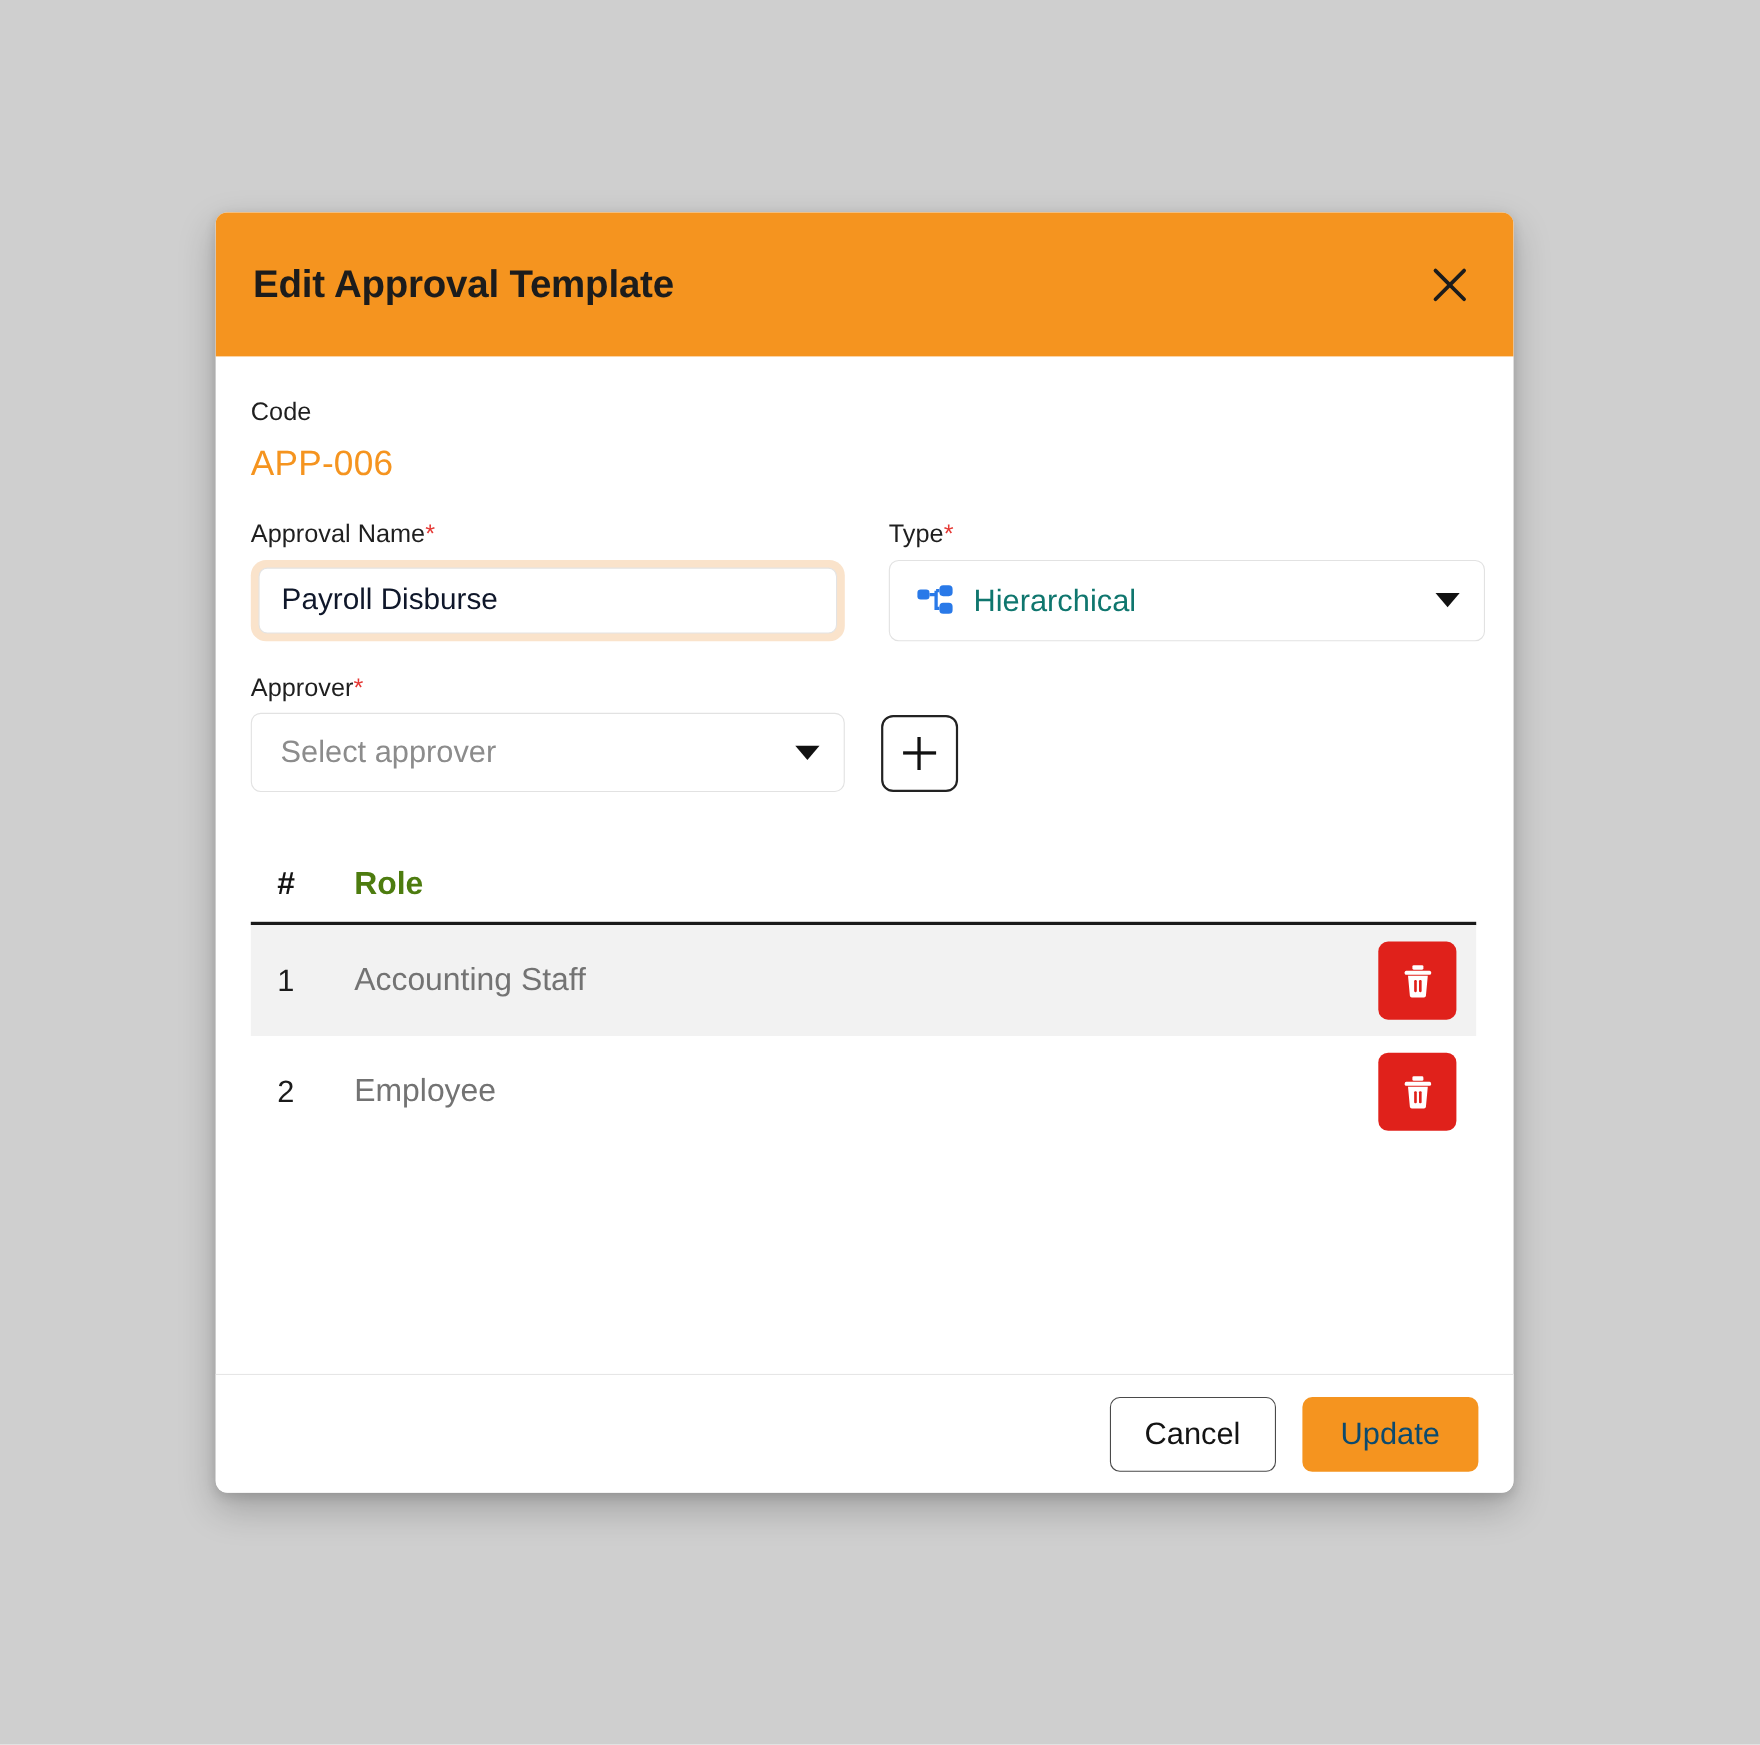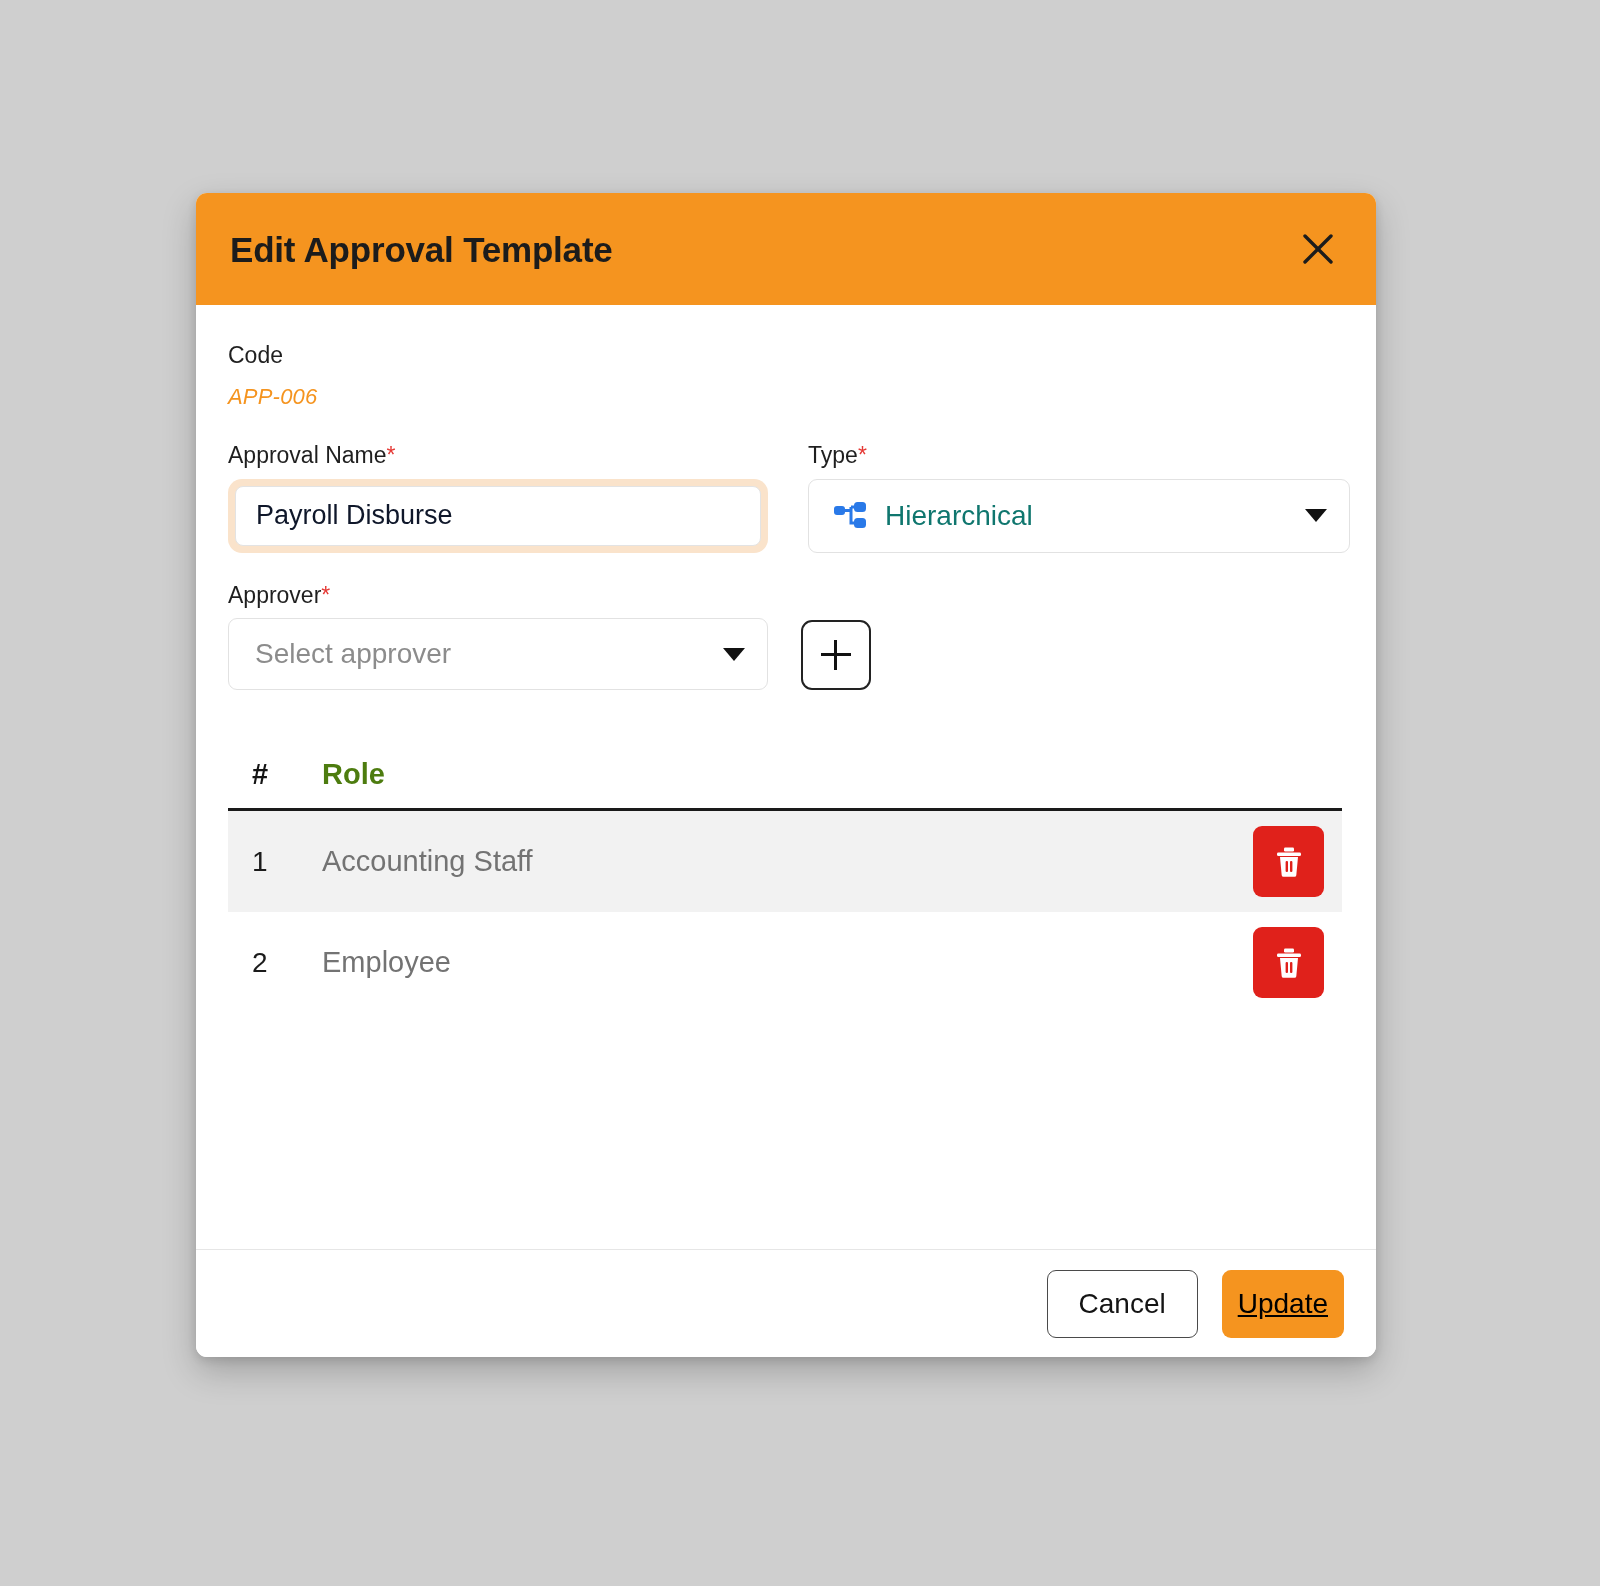--- a/index.html
+++ b/index.html
@@ -31,21 +31,21 @@
     background: #ffffff;
     border-radius: 11px;
     box-shadow: 0 14px 34px rgba(0,0,0,0.22), 0 3px 10px rgba(0,0,0,0.12);
     overflow: hidden;
     display: flex;
     flex-direction: column;
   }
 
   
   .modal-header {
-    height: 112px;
+    height: 131px;
     background: #f5941f;
     display: flex;
     align-items: center;
     justify-content: space-between;
     padding: 0 36px 0 34px;
     box-sizing: border-box;
     flex: 0 0 auto;
   }
   .modal-title {
     font-size: 35px;
@@ -78,26 +78,25 @@
   .field-label {
     font-size: 23px;
     color: #1f1f1f;
     line-height: 1.1;
     margin: 0 0 10px 0;
     display: block;
   }
   .req { color: #e53935; font-size: 23px; }
 
   .code-value {
-    font-size: 22px;
+    font-size: 32px;
     color: #f5941f;
     margin: 0 0 12px 0;
     line-height: 1.1;
     letter-spacing: 0.2px;
-    font-style: italic;
   }
 
   .code-block { margin-bottom: 34px; }
   .code-block .field-label { margin-bottom: 17px; }
 
   .row-2col {
     display: flex;
     gap: 40px;
     align-items: flex-start;
   }
@@ -283,23 +282,22 @@
   }
   .btn-cancel {
     background: #ffffff;
     border: 1.5px solid #4a4a4a;
     color: #141414;
     padding: 19px 31px;
   }
   .btn-update {
     background: #f5941f;
     border: none;
-    color: #000000;
-    padding: 20px 16px;
-    text-decoration: underline;
+    color: #0c4a6e;
+    padding: 20px 35px;
   }
 </style>
 </head>
 <body>
 
 <div class="modal-layer">
   <div class="modal">
 
     <div class="modal-header">
       <div class="modal-title">Edit Approval Template</div>

